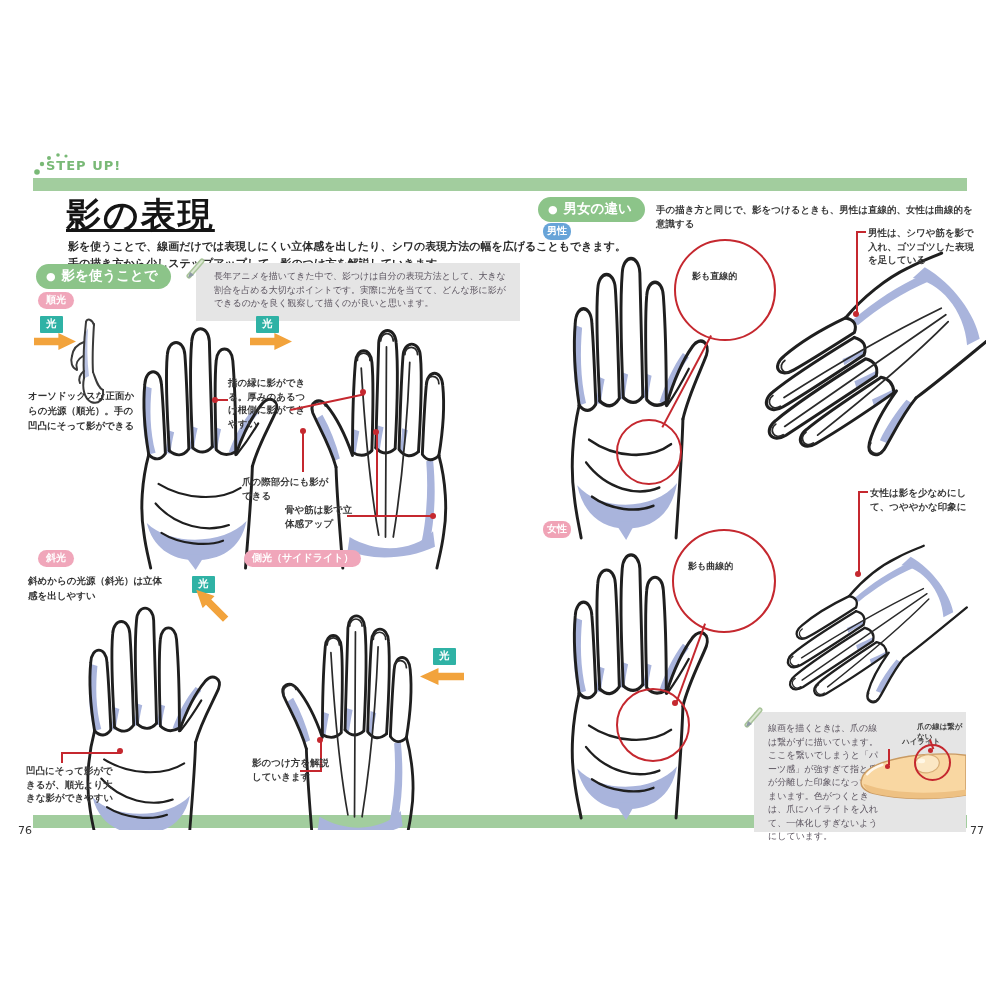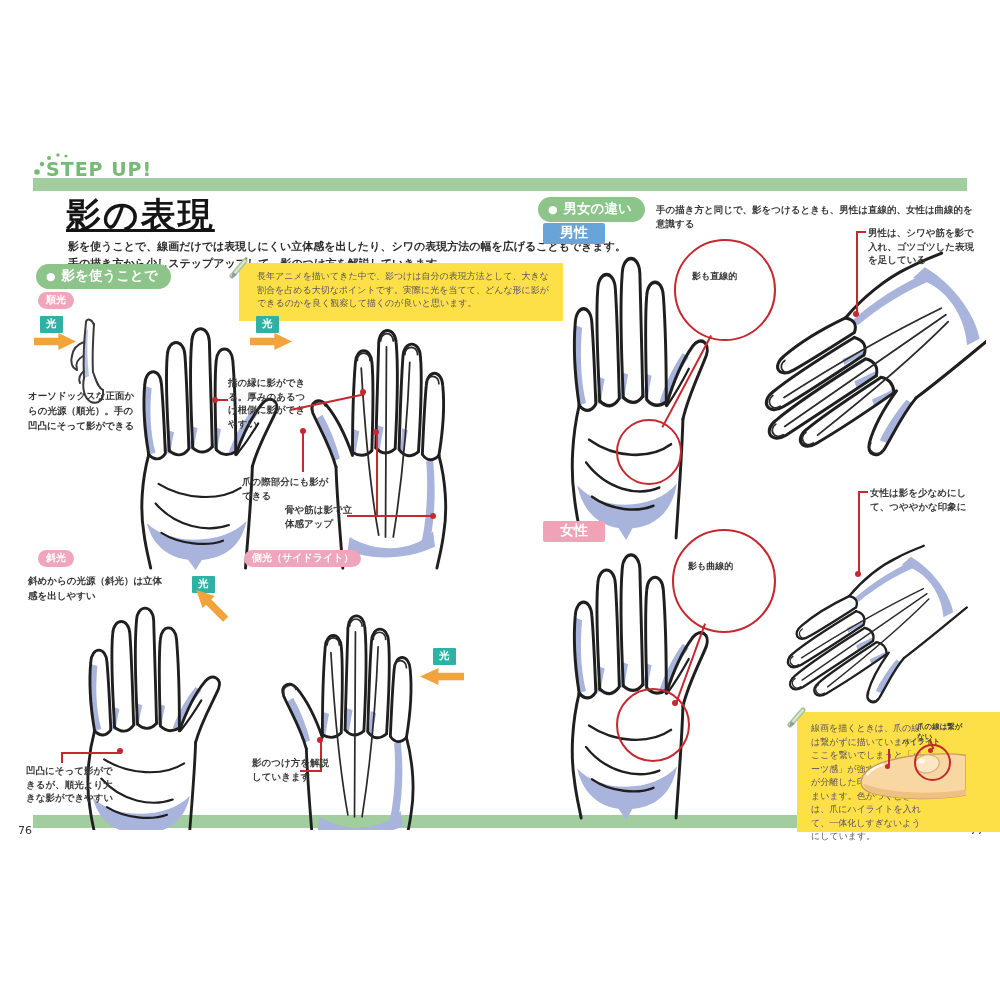--- a/index.html
+++ b/index.html
@@ -1,28 +1,28 @@
 <!DOCTYPE html>
 <html><head>
 <meta charset="utf-8">
 <style>
   html,body{margin:0;padding:0;background:#fff;}
   body{font-family:"DejaVu Sans","Liberation Sans",sans-serif;}
   .sheet{position:relative;width:1000px;height:1000px;background:#fff;overflow:hidden;color:#222;}
   .abs{position:absolute;}
   .bar{position:absolute;background:#a2cd9e;}
-  .stepup{position:absolute;font-size:19px;font-weight:800;letter-spacing:1px;color:#79b976;}
+  .stepup{position:absolute;font-size:13px;font-weight:800;letter-spacing:1px;color:#79b976;}
   .title{position:absolute;font-size:35px;font-weight:900;color:#151515;letter-spacing:2px;}
   .desc{position:absolute;font-size:11px;line-height:17px;color:#2b2b2b;font-weight:600;}
   .gpill{position:absolute;background:#8cc489;color:#fff;border-radius:14px;display:inline-flex;align-items:center;gap:6px;padding:3px 13px 4px 10px;font-weight:bold;font-size:13.5px;white-space:nowrap;}
   .gpill .blt{font-size:11px;line-height:1;}
-  .note{position:absolute;background:#fde047;margin-left:43px;}
+  .note{position:absolute;background:#e5e5e5;}
   .note-text{position:absolute;font-size:9px;line-height:13.5px;color:#5c5560;}
   .ptag{position:absolute;background:#f0a6ba;color:#fff;font-size:10px;font-weight:bold;padding:1px 8px 2px;border-radius:9px;white-space:nowrap;}
-  .sqtag{position:absolute;color:#fff;font-size:14px;font-weight:bold;padding:1px 17px 2px;border-radius:2px;white-space:nowrap;}
+  .sqtag{position:absolute;color:#fff;font-size:10px;font-weight:bold;padding:1px 4px 2px;border-radius:8px;white-space:nowrap;}
   .ltag{position:absolute;background:#2fb2a5;color:#fff;font-size:10.5px;font-weight:bold;padding:1px 6px 2px;border-radius:1px;}
   .cap{position:absolute;font-size:9.5px;line-height:15px;color:#333;font-weight:600;}
   .ann{position:absolute;font-size:9.5px;line-height:13.5px;color:#3a3a3a;font-weight:600;}
   .rline{position:absolute;background:#c5282f;}
   .rdot{position:absolute;width:6px;height:6px;border-radius:50%;background:#c5282f;}
   .rcircle{position:absolute;border:2.5px solid #c5282f;border-radius:50%;}
   .circle-note{position:absolute;font-size:9px;font-weight:600;color:#333;white-space:nowrap;}
   .arrow{position:absolute;background:#f2a33c;}
   .arrow-r{clip-path:polygon(0 28%,58% 28%,58% 0,100% 50%,58% 100%,58% 72%,0 72%);}
   .arrow-l{clip-path:polygon(100% 28%,42% 28%,42% 0,0 50%,42% 100%,42% 72%,100% 72%);}

